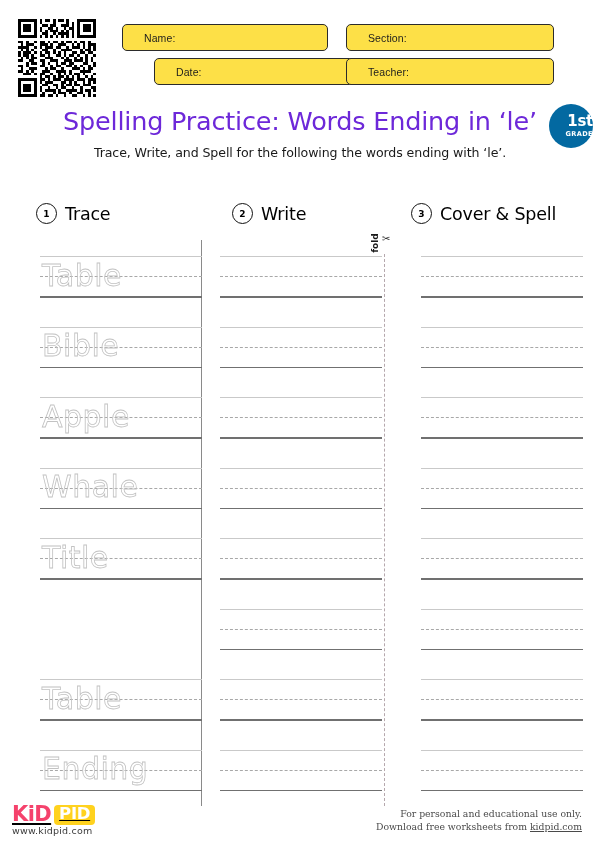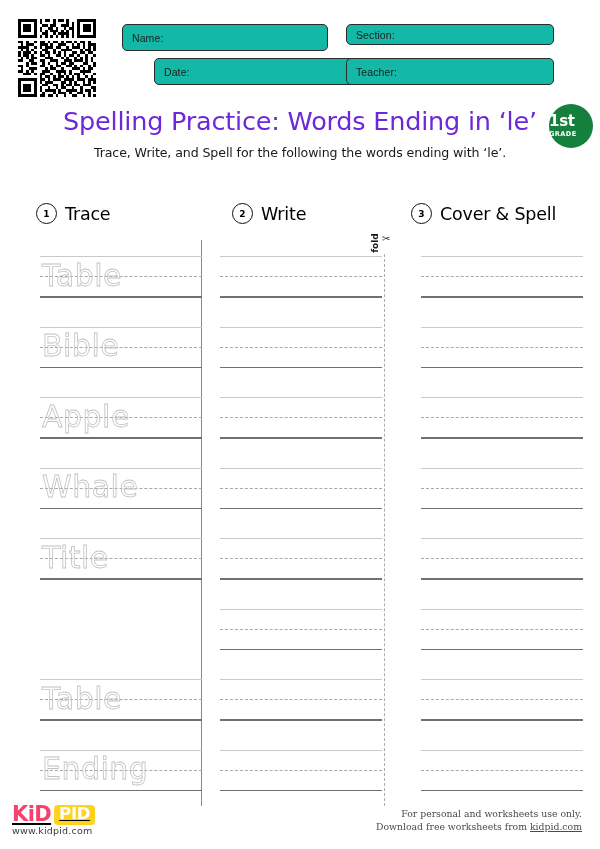--- a/index.html
+++ b/index.html
@@ -25,34 +25,34 @@
     position: absolute;
     left: 18px; top: 19px;
     width: 78px; height: 78px;
   }
   .qr svg { display: block; width: 78px; height: 78px; }
 
   .field-box {
     position: absolute;
     border: 1.6px solid #2b2b2b;
     border-radius: 5px;
-    background: #14b8a6;
+    background: #fde047;
     display: flex;
     align-items: center;
-    padding-left: 9px;
+    padding-left: 21px;
   }
   .field-box span {
     font-size: 10.5px;
     color: #1d1d1d;
     font-family: "Liberation Sans", sans-serif;
     letter-spacing: .1px;
   }
   .fb-name    { left: 122px; top: 24px;  width: 206px; height: 27px; }
   .fb-date    { left: 122px; top: 58px;  width: 206px; height: 27px; margin-left: 32px; }
-  .fb-section { left: 346px; top: 24px;  width: 208px; height: 21px; }
+  .fb-section { left: 346px; top: 24px;  width: 208px; height: 27px; }
   .fb-teacher { left: 346px; top: 58px;  width: 208px; height: 27px; }
 
   
   .title-wrap {
     position: absolute;
     left: 0; top: 104px;
     width: 600px;
     text-align: center;
   }
   .title {
@@ -70,25 +70,25 @@
     font-size: 12.6px;
     color: #1a1a1a;
     letter-spacing: -0.1px;
     white-space: nowrap;
   }
   .grade-badge {
     position: absolute;
     left: 549px; top: 104px;
     width: 44px; height: 44px;
     border-radius: 50%;
-    background: #15803d;
+    background: #0369a1;
     color: #fff;
     display: flex;
     flex-direction: column;
-    align-items: flex-start;
+    align-items: flex-end;
     justify-content: center;
     line-height: 1;
   }
   .grade-badge .g1 {
     font-size: 15px; font-weight: 700;
     font-family: "DejaVu Sans", sans-serif;
     letter-spacing: -0.3px;
   }
   .grade-badge .g2 {
     font-size: 6.6px; font-weight: 700;
@@ -654,18 +654,18 @@
 
 <div class="footer">
   <div class="logo">
     <div class="logo-row">
       <span class="logo-kid">KiD</span>
       <span class="logo-pid">PID</span>
     </div>
     <div class="logo-url">www.kidpid.com</div>
   </div>
   <div class="legal">
-    <div>For personal and worksheets use only.</div>
+    <div>For personal and educational use only.</div>
     <div>
       <span>Download free worksheets from </span><a href="#">kidpid.com</a>
     </div>
   </div>
 </div>
 
 </body></html>

